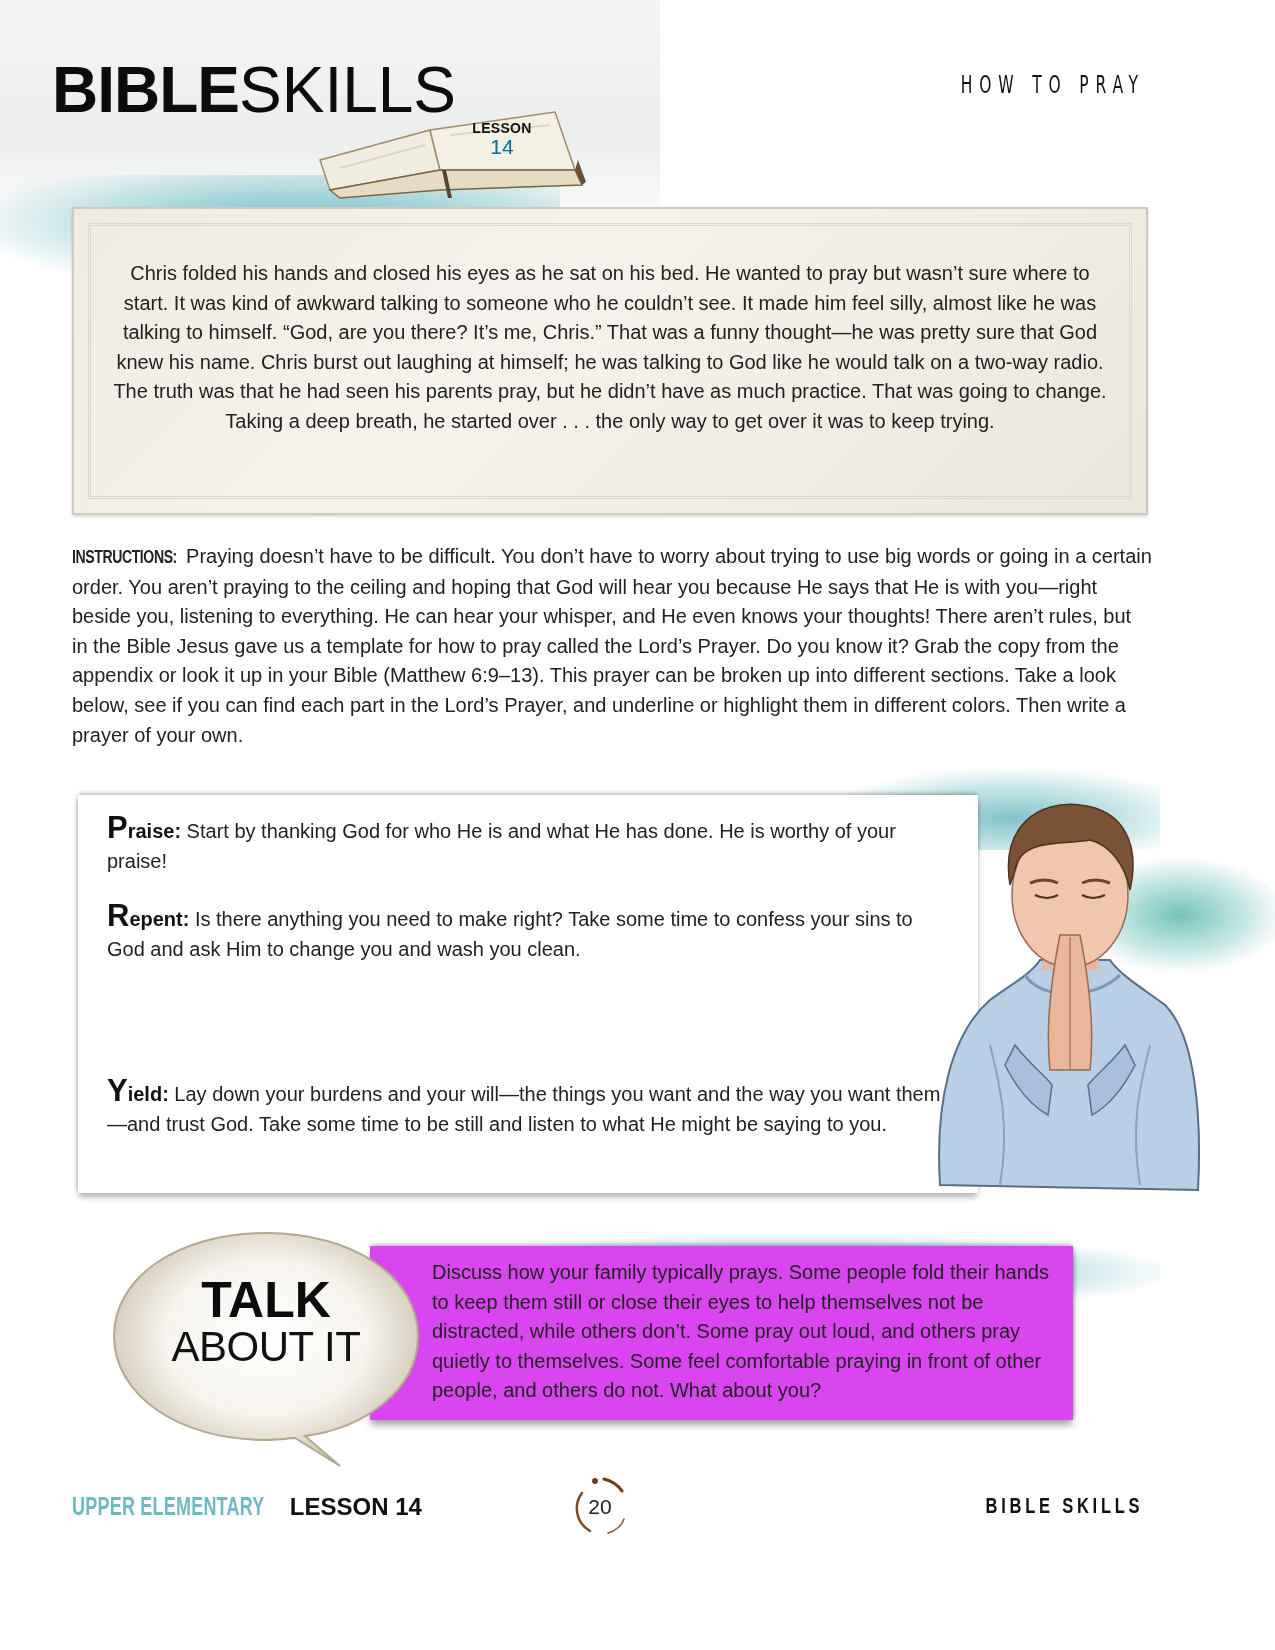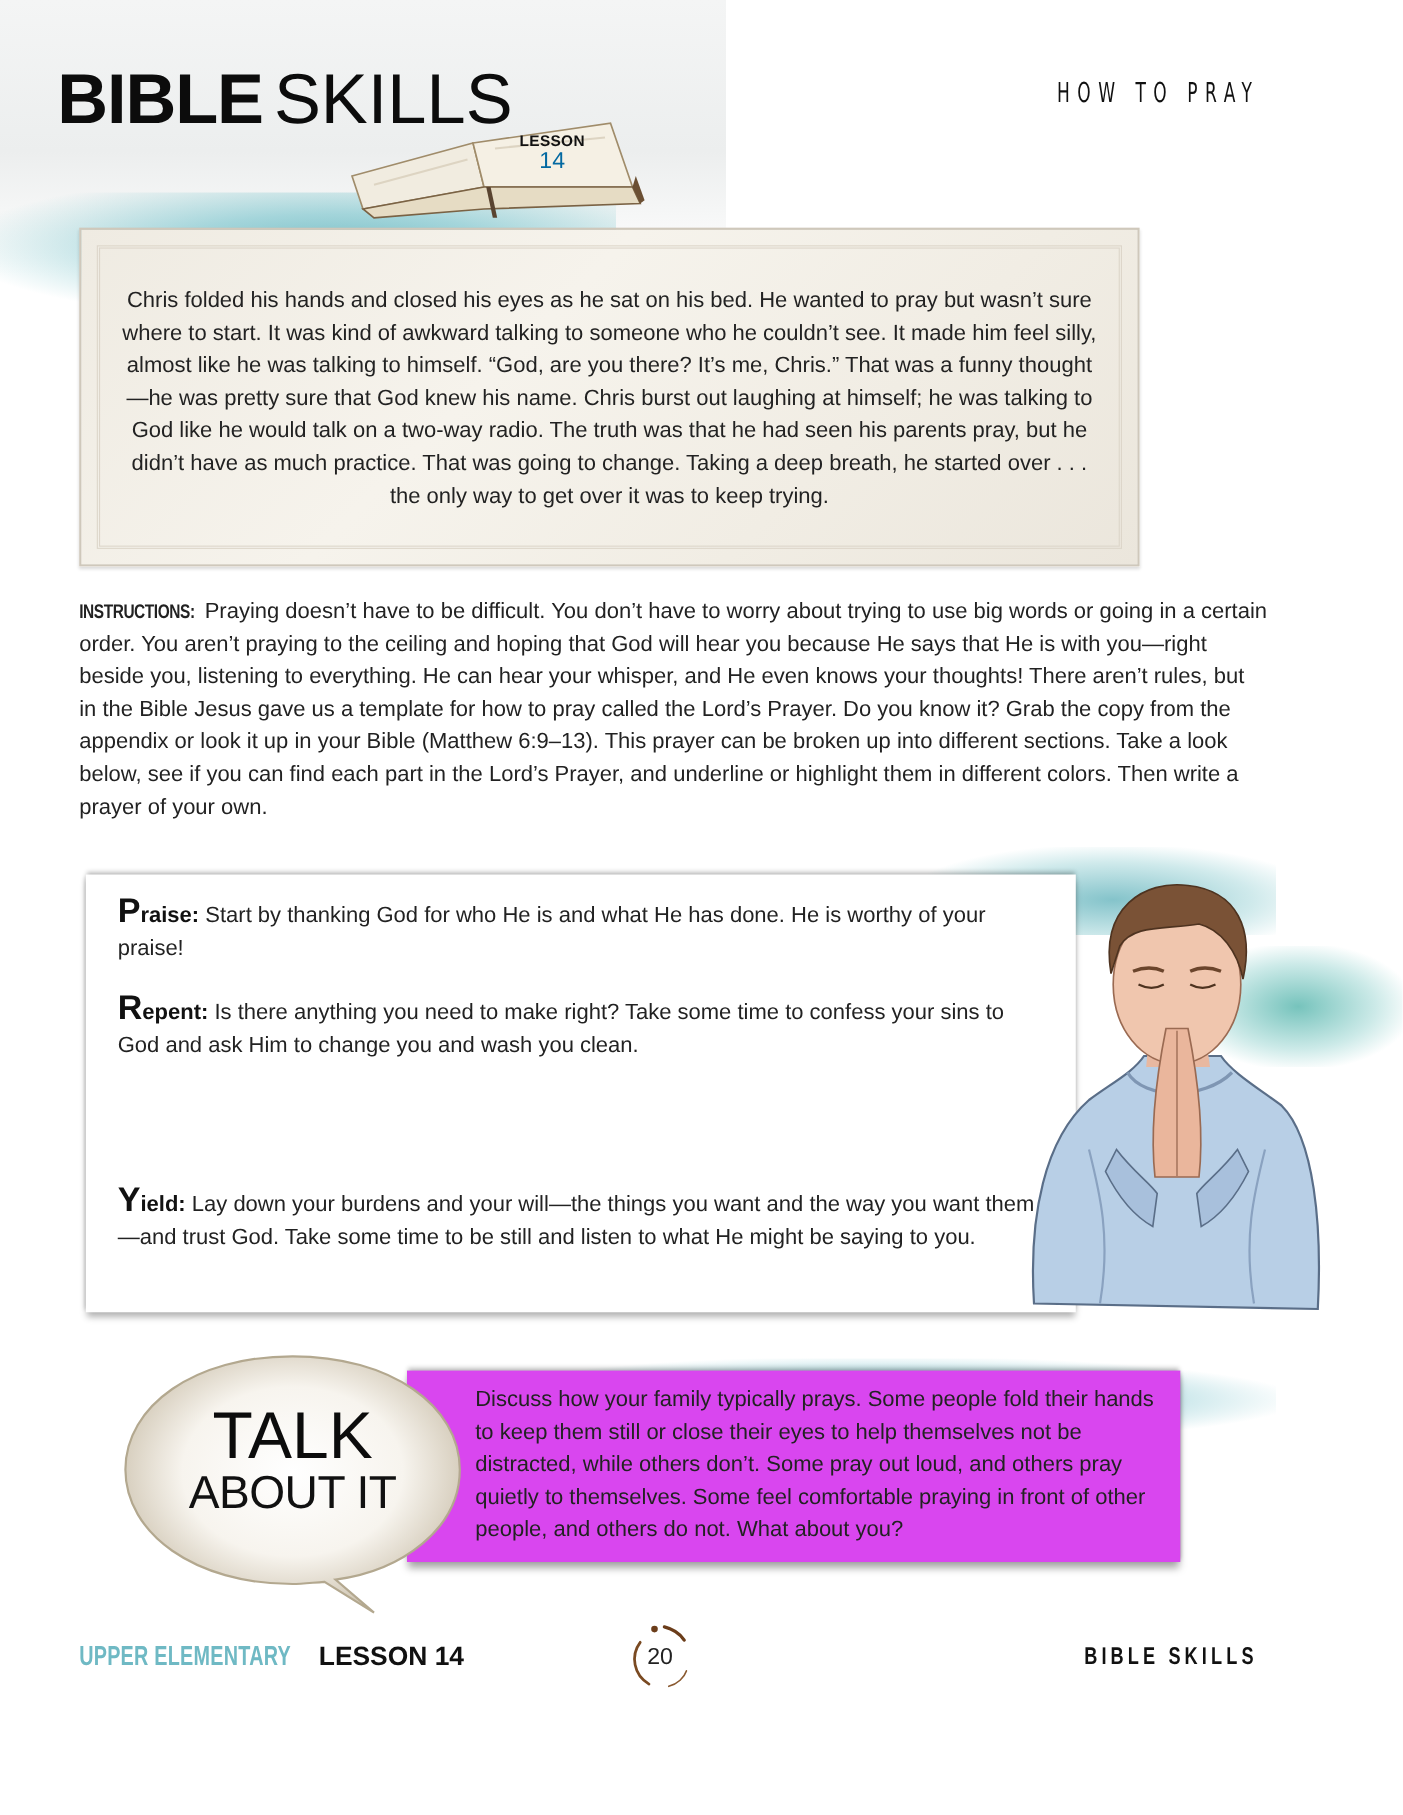--- a/index.html
+++ b/index.html
@@ -19,35 +19,35 @@
   .wash3 { left: 1080px; top: 860px; width: 200px; height: 110px;
     background: radial-gradient(ellipse at 50% 50%, rgba(60,170,160,0.7) 0%, rgba(110,195,190,0.35) 50%, rgba(255,255,255,0) 75%); }
   .wash4 { left: 440px; top: 1235px; width: 720px; height: 75px;
     background: radial-gradient(ellipse at 50% 50%, rgba(70,170,185,0.7) 0%, rgba(110,190,200,0.4) 50%, rgba(255,255,255,0) 75%); }
 
   .brand-title {
     position: absolute; left: 52px; top: 58px; font-size: 64px; letter-spacing: -1px;
     font-family: "Liberation Sans", sans-serif; color: #0c0c0c; line-height: 1; white-space: nowrap;
   }
   .brand-title .bold { font-weight: 700; }
-  .brand-title .light { font-weight: 400; letter-spacing: 0px; margin-left: 10px; }
+  .brand-title .light { font-weight: 400; letter-spacing: 0px; }
 
   .bible-illustration { position: absolute; left: 300px; top: 90px; width: 300px; height: 110px; }
   .lesson-badge { position: absolute; left: 472px; top: 100px; text-align: center; width: 60px; margin-top: 20px; }
   .lesson-badge .lbl { font-size: 14px; font-weight: 700; color: #111; display: block; letter-spacing: 0.3px; }
   .lesson-badge .num { font-size: 21px; font-weight: 400; color: #0369a1; display: block; line-height: 1; }
 
   .topic {
     position: absolute; right: 130px; top: 70px; font-size: 25px; letter-spacing: 11px;
     font-family: "DejaVu Sans", sans-serif; font-weight: 400; color: #111; transform: scaleX(0.62); transform-origin: right center;
   }
 
   
   .story-box {
-    position: absolute; left: 72px; top: 207px; width: 964px; height: 308px;
+    position: absolute; left: 72px; top: 207px; width: 1076px; height: 308px;
     background: linear-gradient(135deg, #efebe2 0%, #f6f3ec 40%, #f1ede4 70%, #ebe6dc 100%);
     border: 2px solid #cfc8bb; box-shadow: 0 2px 3px rgba(0,0,0,0.15);
   }
   .story-box .inner-frame {
     position: absolute; left: 14px; top: 14px; right: 14px; bottom: 14px;
     border: 3px double #ddd6ca;
   }
   .story-text {
     position: absolute; left: 36px; right: 36px; top: 50px;
     text-align: center; font-size: 20px; line-height: 29.6px; color: #222;
@@ -80,21 +80,21 @@
   
   .talk-box {
     position: absolute; left: 370px; top: 1246px; width: 703px; height: 174px; background: #d946ef;
     box-shadow: 0 -3px 4px -1px rgba(0,0,0,0.25), 3px 0 4px -2px rgba(0,0,0,0.2), 0 6px 7px -1px rgba(0,0,0,0.35);
   }
   .talk-text {
     position: absolute; left: 62px; top: 12px; width: 630px; font-size: 20px; line-height: 29.5px; color: #222;
   }
   .bubble { position: absolute; left: 110px; top: 1228px; width: 312px; height: 240px; }
   .bubble-title { position: absolute; left: 110px; top: 1275px; width: 312px; text-align: center; }
-  .bubble-title .t1 { display: block; font-size: 60px; font-weight: 400; color: #0c0c0c; line-height: 1; }
+  .bubble-title .t1 { display: block; font-size: 50px; font-weight: 700; color: #0c0c0c; line-height: 1; }
   .bubble-title .t2 { display: block; font-size: 42px; font-weight: 400; color: #111; line-height: 1.05; letter-spacing: -0.5px; }
 
   
   .footer-left { position: absolute; left: 72px; top: 1492px; white-space: nowrap; }
   .footer-left .grade {
     font-size: 25px; font-weight: 700; color: #6fb9c4; display: inline-block; transform: scaleX(0.72); transform-origin: left center;
     margin-right: -54px; letter-spacing: 0.3px;
   }
   .footer-left .lesson { font-size: 24px; font-weight: 700; color: #111; }
   .page-num-wrap { position: absolute; left: 568px; top: 1473px; width: 64px; height: 64px; }

